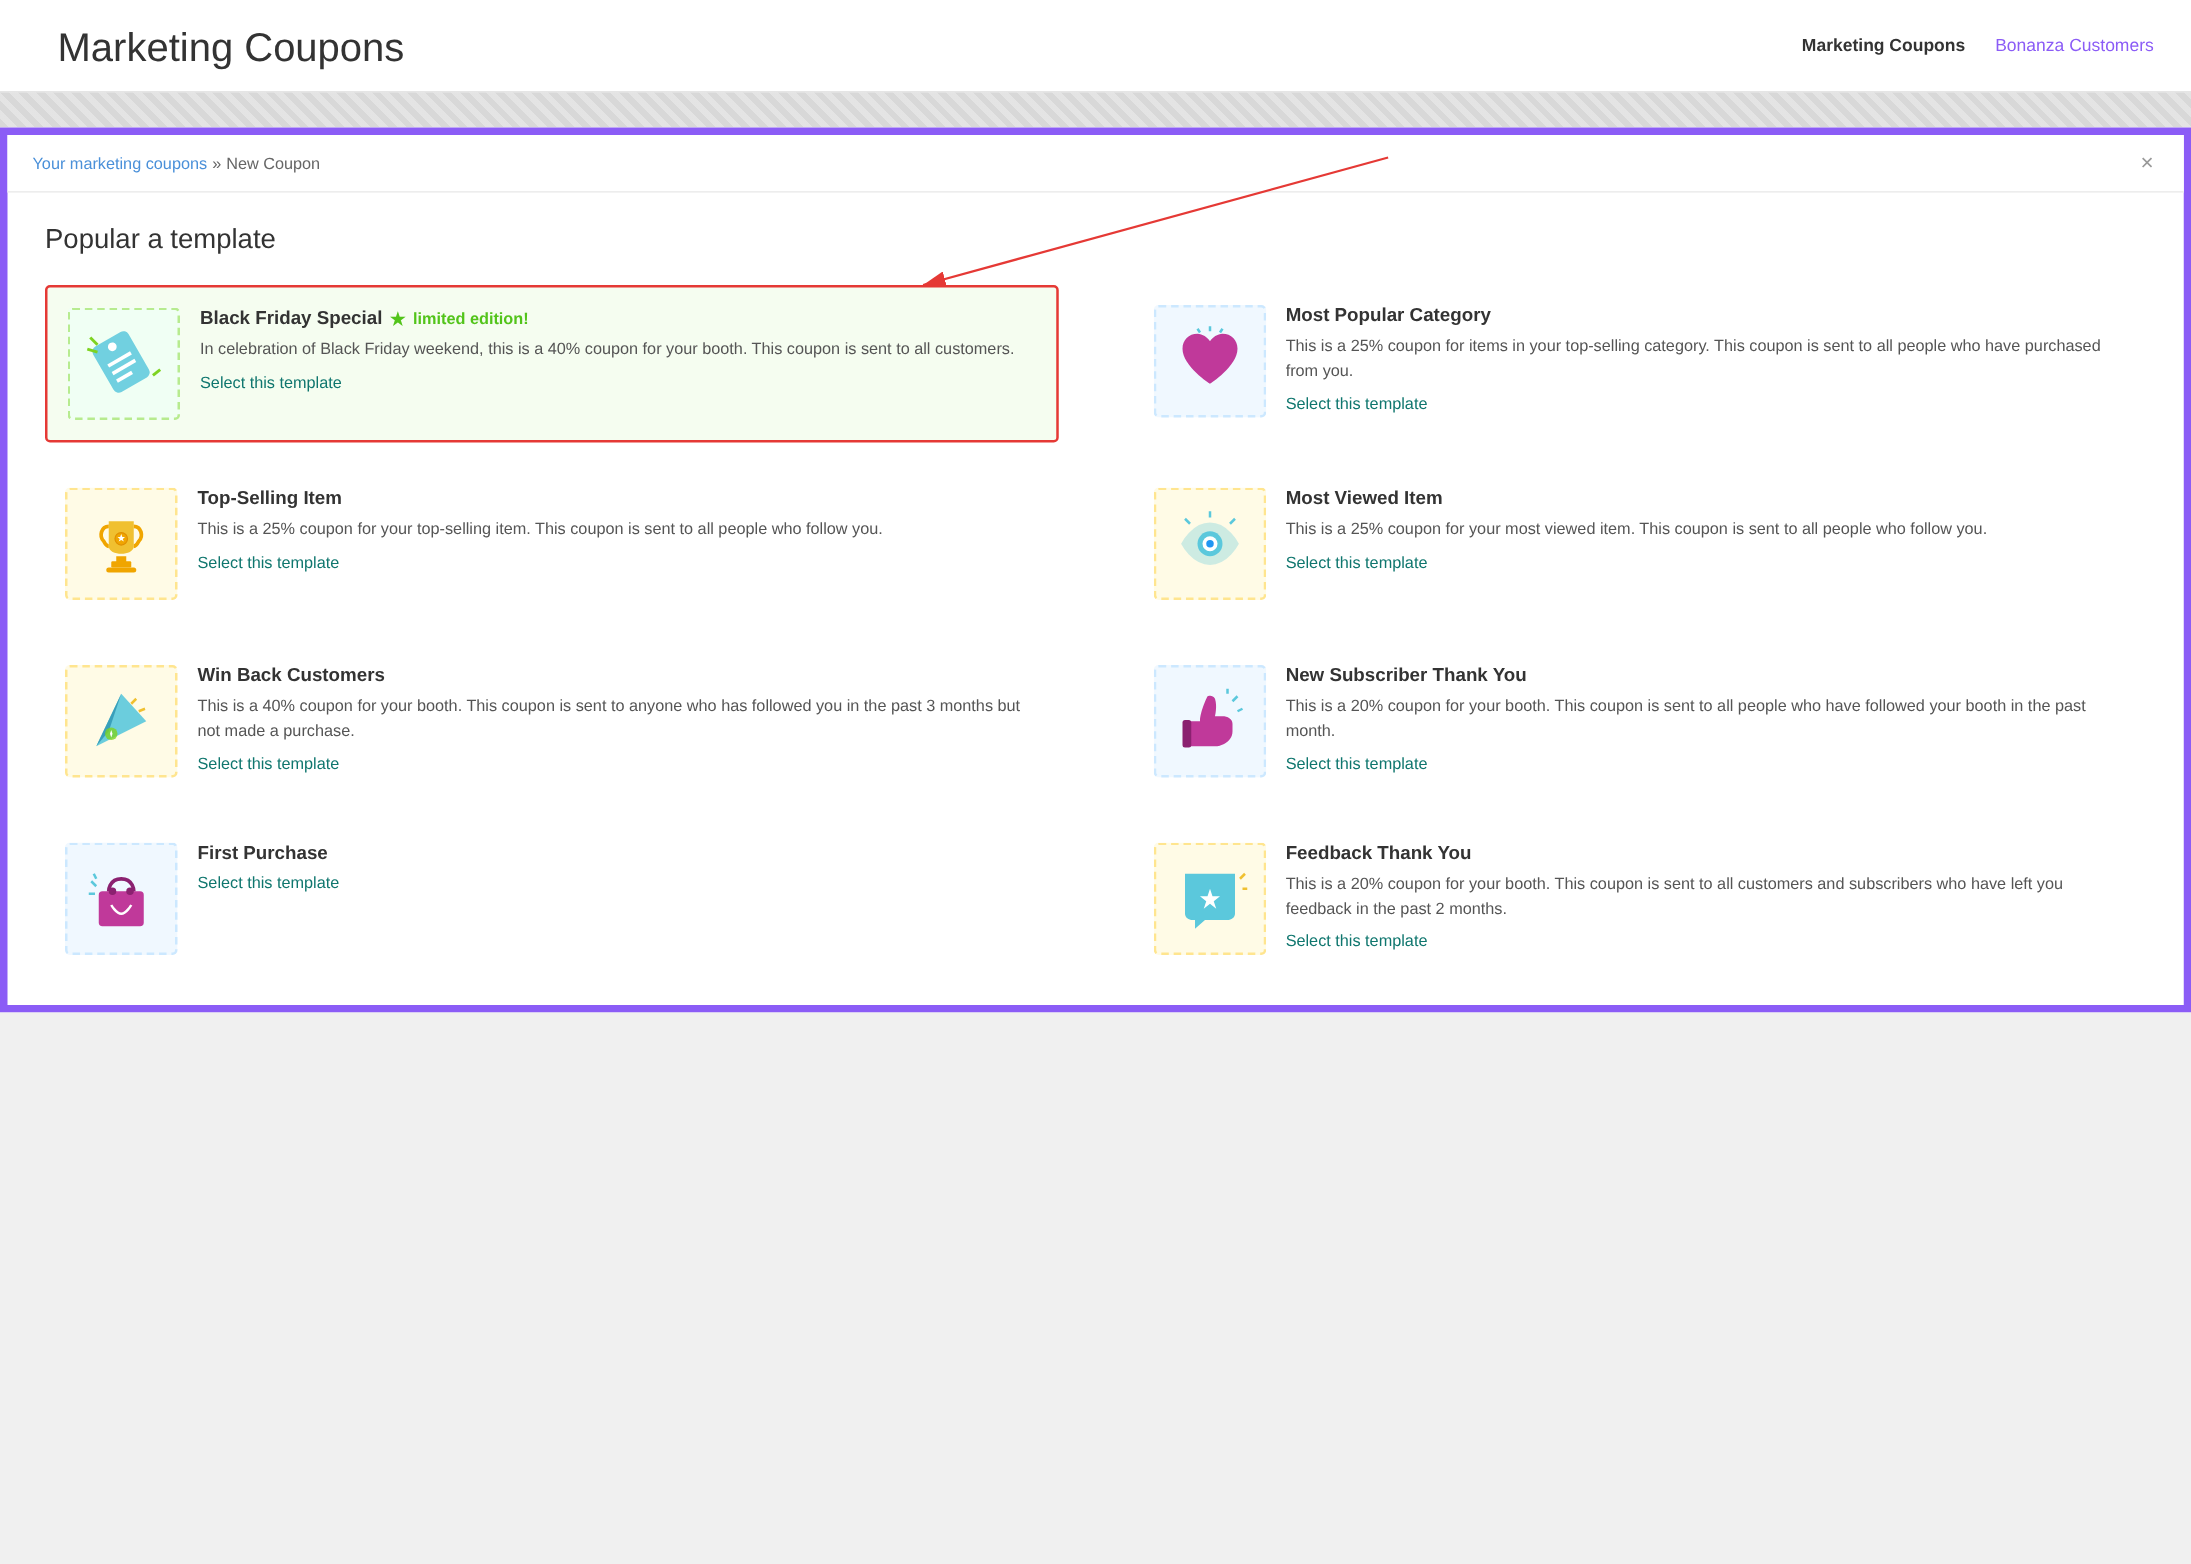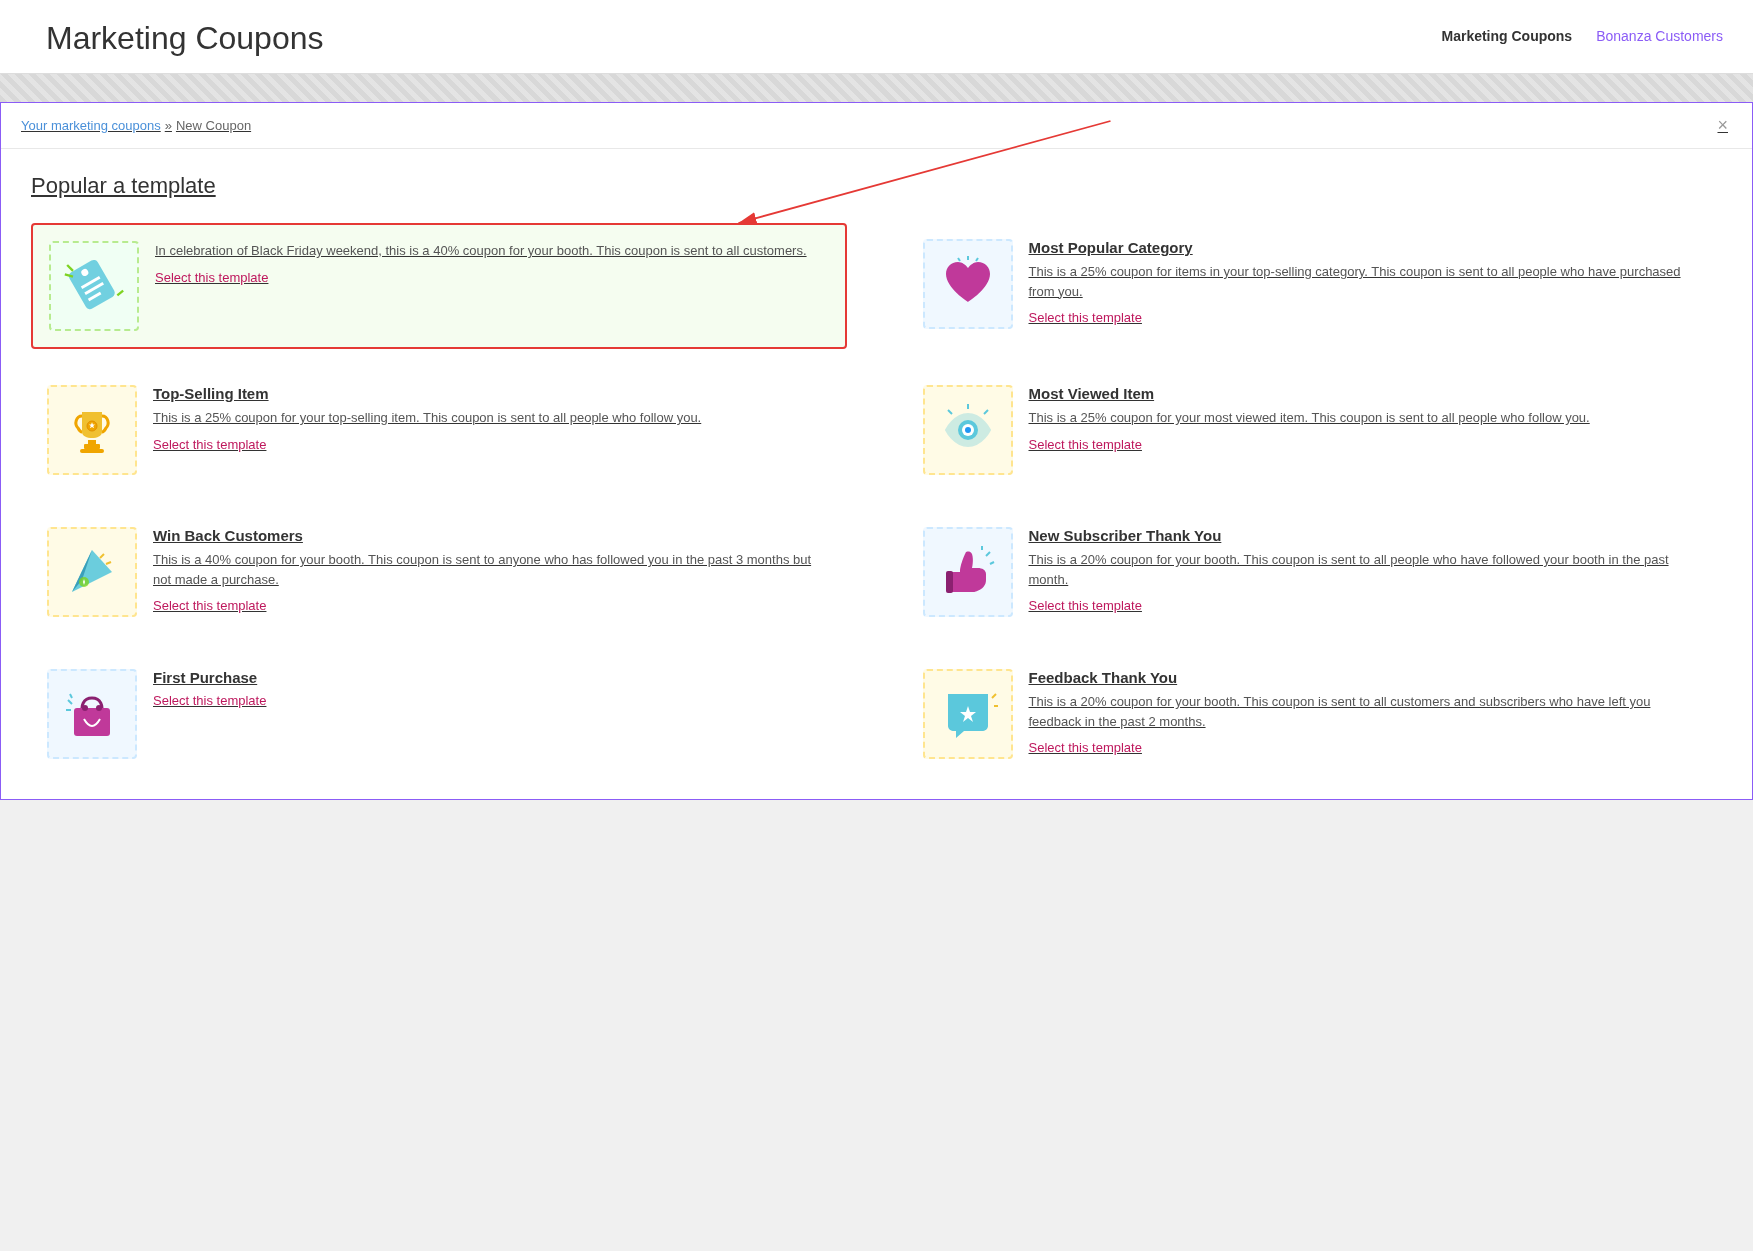--- a/index.html
+++ b/index.html
@@ -51,23 +51,22 @@
         rgba(255,255,255,0.3) 5px,
         rgba(255,255,255,0.3) 10px
       );
     }
 
     
     .main-content {
       background: #fff;
       margin: 0;
       padding: 0;
-      border: 1px solid #8b5cf6;
+      border: 6px solid #8b5cf6;
       position: relative;
-      text-decoration: underline;
     }
 
     
     .breadcrumb-bar {
       padding: 12px 20px;
       border-bottom: 1px solid #e8e8e8;
       display: flex;
       align-items: center;
       justify-content: space-between;
       background: #fff;
@@ -172,21 +171,21 @@
       color: #52c41a;
       font-size: 14px;
     }
     .template-desc {
       font-size: 13px;
       color: #555;
       line-height: 1.5;
       margin-bottom: 8px;
     }
     .select-link {
-      color: #be185d;
+      color: #0f766e;
       text-decoration: none;
       font-size: 13px;
       cursor: pointer;
     }
 
     
     .arrow-overlay {
       position: absolute;
       top: 0;
       left: 0;
@@ -249,20 +248,25 @@
                 <line x1="20" y1="32" x2="38" y2="32" stroke="white" stroke-width="2.5"></line>
                 <line x1="20" y1="38" x2="32" y2="38" stroke="white" stroke-width="2.5"></line>
               </g>
 
               <line x1="5" y1="20" x2="12" y2="22" stroke="#7ed321" stroke-width="2"></line>
               <line x1="7" y1="12" x2="12" y2="17" stroke="#7ed321" stroke-width="2"></line>
               <line x1="50" y1="38" x2="55" y2="34" stroke="#7ed321" stroke-width="2"></line>
             </svg>
           </div>
           <div class="template-info">
+            <div class="template-name">
+              <span>Black Friday Special</span>
+              <span class="star-icon">★</span>
+              <span class="limited-badge">limited edition!</span>
+            </div>
             <p class="template-desc">In celebration of Black Friday weekend, this is a 40% coupon for your booth. This coupon is sent to all customers.</p>
             <a href="#" class="select-link">Select this template</a>
           </div>
         </div>
 
         <div class="template-card normal">
           <div class="template-icon">
             <svg viewBox="0 0 60 60" xmlns="http://www.w3.org/2000/svg" width="60" height="60">
 
               <path d="M30 48 C30 48 8 34 8 20 C8 13 13 8 20 8 C24 8 28 11 30 14 C32 11 36 8 40 8 C47 8 52 13 52 20 C52 34 30 48 30 48 Z" fill="#c0399a"></path>

